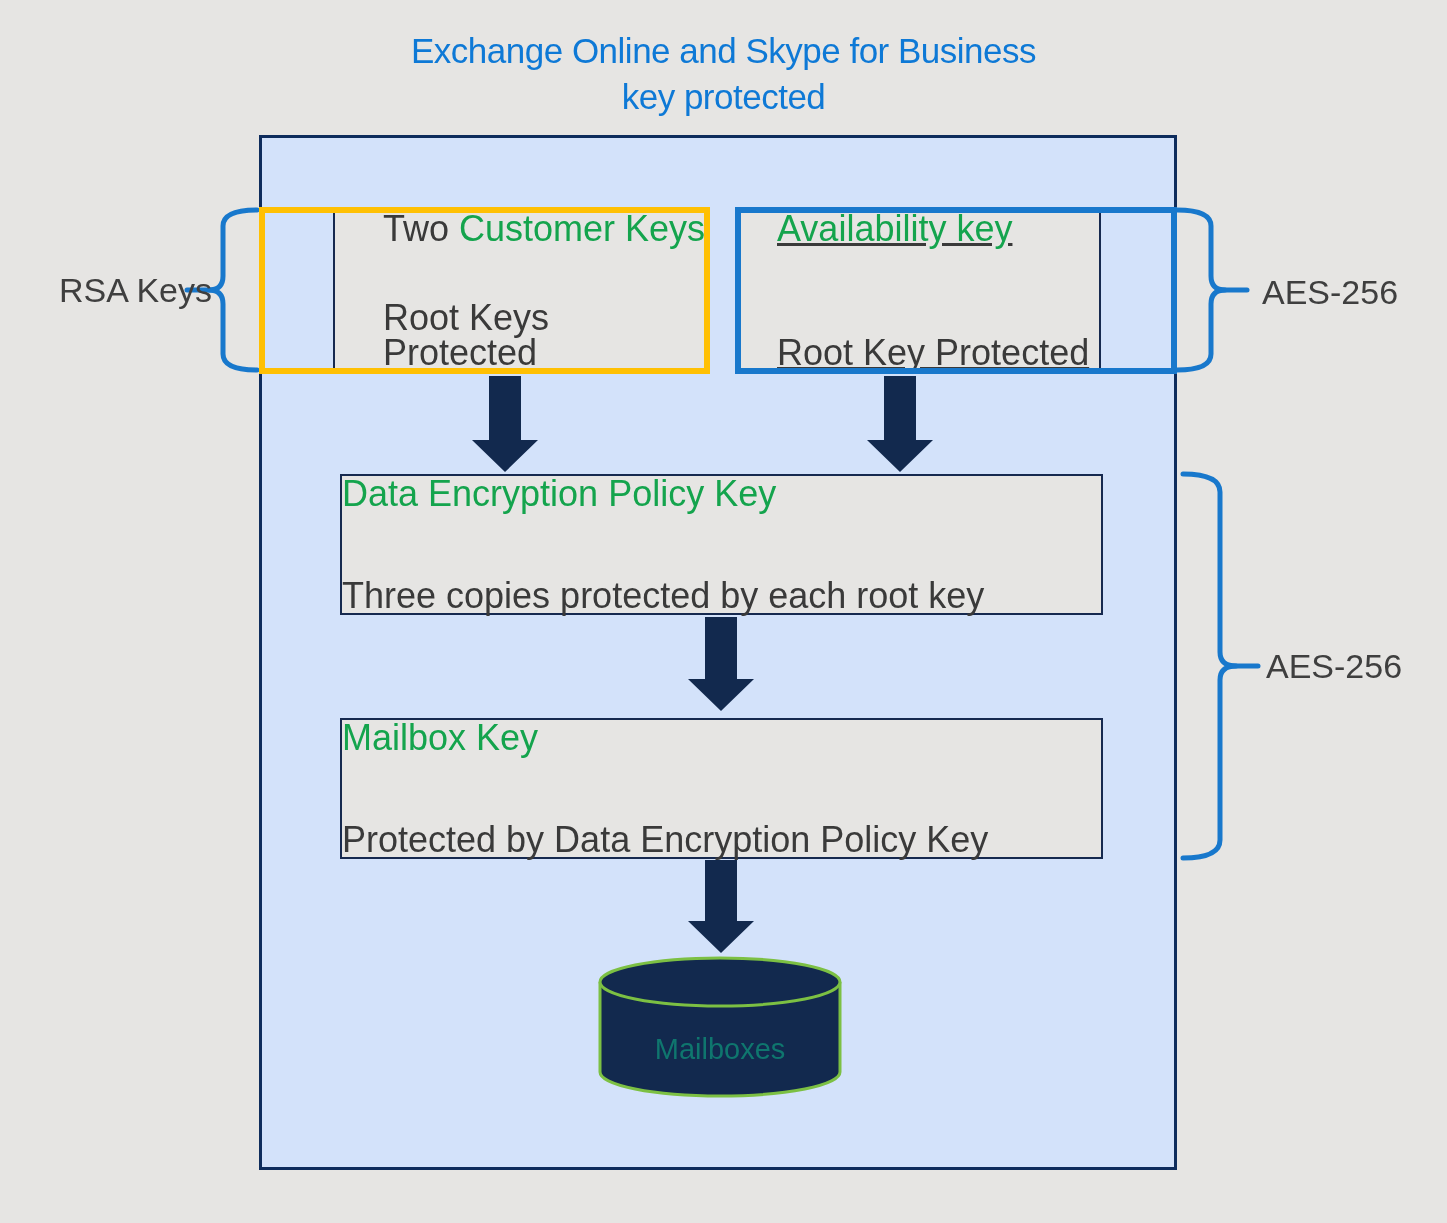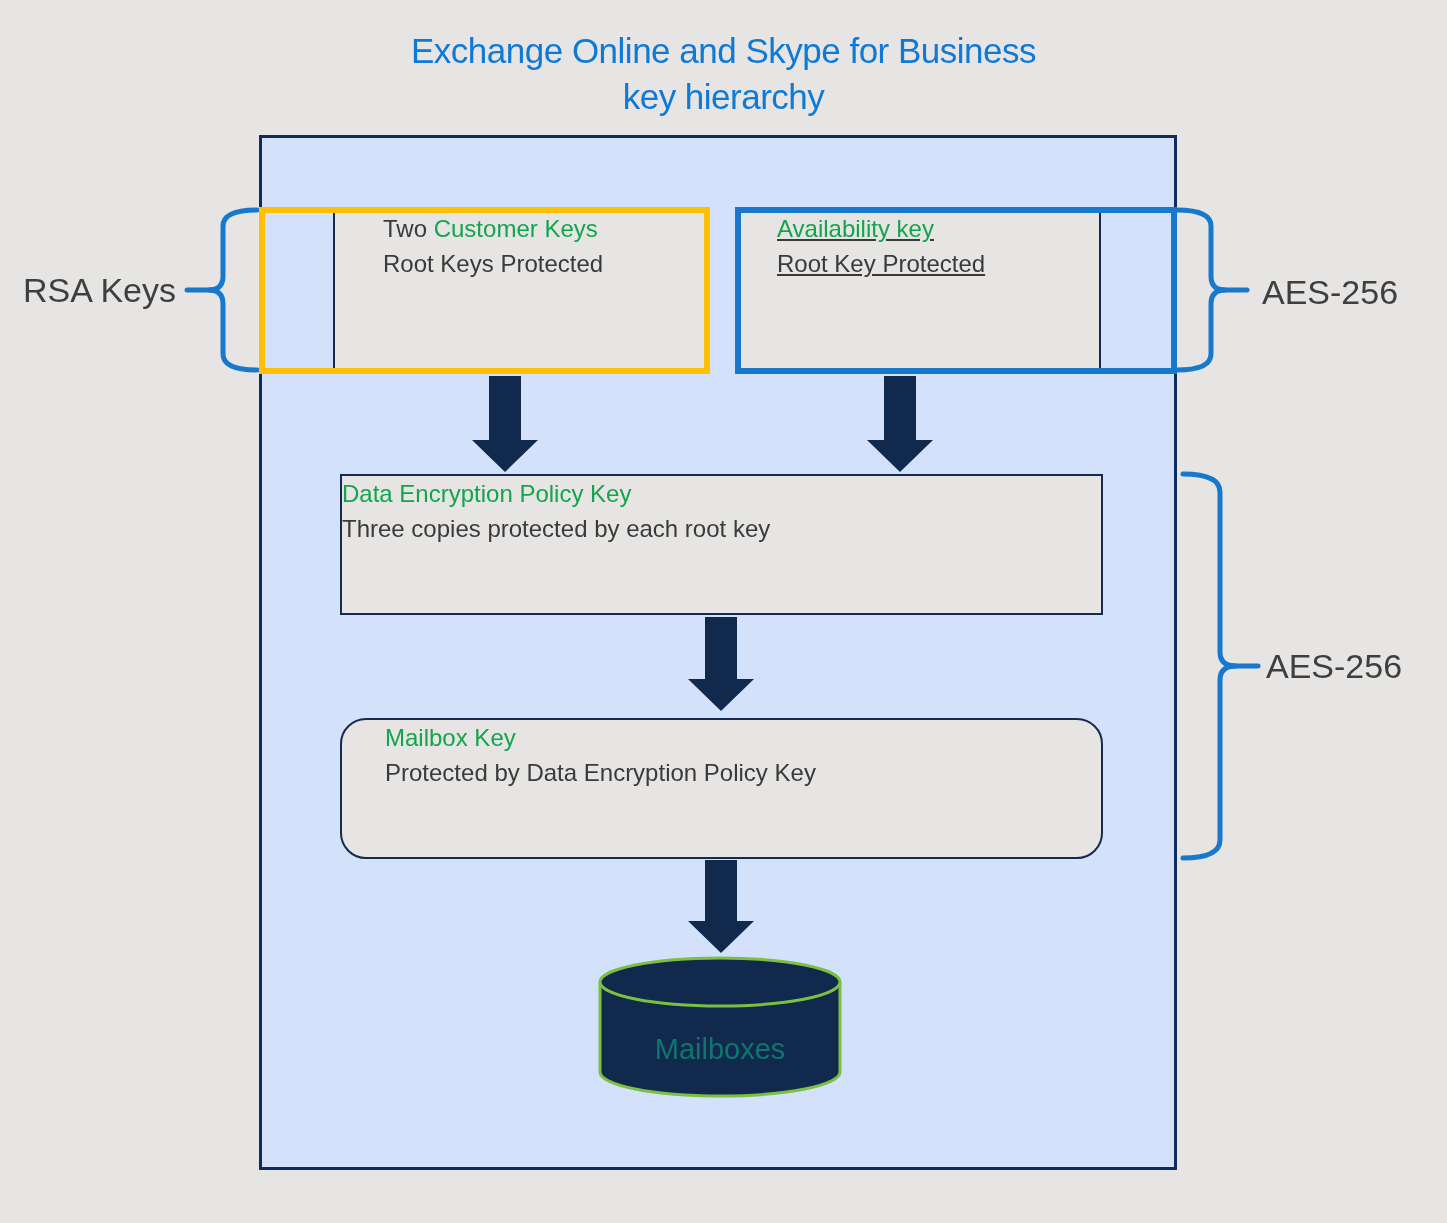--- a/index.html
+++ b/index.html
@@ -25,61 +25,61 @@
     box-sizing:border-box;
     background:#d3e2fa;
     border:3px solid #0e2c5c;
     z-index:1;
   }
   .gray-box{
     position:absolute;box-sizing:border-box;
     background:#e6e5e3;
     border:2px solid #16294f;
     z-index:2;
-    display:flex;flex-direction:column;justify-content:flex-start;
+    display:flex;flex-direction:column;justify-content:space-between;
     color:#3a3a3a;
-    font-size:24px;line-height:35px;
+    font-size:36px;line-height:35px;
   }
   .green{color:#14a44d;}
   .customer-gray{left:333px;top:209px;width:377px;height:163px;padding-left:48px;}
   .avail-gray{left:737px;top:209px;width:364px;height:163px;padding-left:38px;text-decoration:underline;}
   .dep-box{left:340px;top:474px;width:763px;height:141px;border-width:2.5px;}
-  .mailbox-box{left:340px;top:718px;width:763px;height:141px;padding-left:43px;border-width:2.5px;border-radius:26px;}
+  .mailbox-box{left:340px;top:718px;width:763px;height:141px;border-width:2.5px;}
   .highlight{
     position:absolute;box-sizing:border-box;z-index:3;
     background:transparent;
   }
   .highlight.yellow{left:259px;top:207px;width:451px;height:167px;border:6px solid #ffc003;}
   .highlight.blue{left:735px;top:207px;width:442px;height:167px;border:6px solid #1878cc;}
   .arrow{position:absolute;z-index:3;}
   .arrow path{fill:#12294e;}
   .brace{position:absolute;z-index:3;}
   .brace path{fill:none;stroke:#1878cc;stroke-width:5;stroke-linecap:round;stroke-linejoin:round;}
   .side-label{
     position:absolute;z-index:3;
     color:#3f3f3f;font-size:34px;line-height:40px;white-space:nowrap;
   }
-  .label-rsa{left:0;top:270px;width:176px;text-align:right;}
+  .label-rsa{left:0;top:270px;width:176px;text-align:right;padding-left:36px;}
   .label-aes-top{left:1262px;top:272px;}
   .label-aes-bottom{left:1266px;top:646px;}
   .cylinder{position:absolute;left:597px;top:955px;z-index:3;}
   .cylinder path,.cylinder ellipse{fill:#12294e;stroke:#7cc043;stroke-width:3;}
   .cylinder-label{
     position:absolute;left:597px;top:1033px;width:246px;z-index:4;
     text-align:center;color:#0f766e;font-size:29px;
   }
 </style>
 </head>
 <body>
 
 <div class="canvas">
 
   <div class="title">
     <div>Exchange Online and Skype for Business</div>
-    <div>key hierarchy</div>
+    <div>key protected</div>
   </div>
 
   <div class="container-box"></div>
 
   <div class="gray-box customer-gray">
     <div><span>Two </span><span class="green">Customer Keys</span></div>
     <div>Root Keys Protected</div>
   </div>
   <div class="highlight yellow"></div>
 

